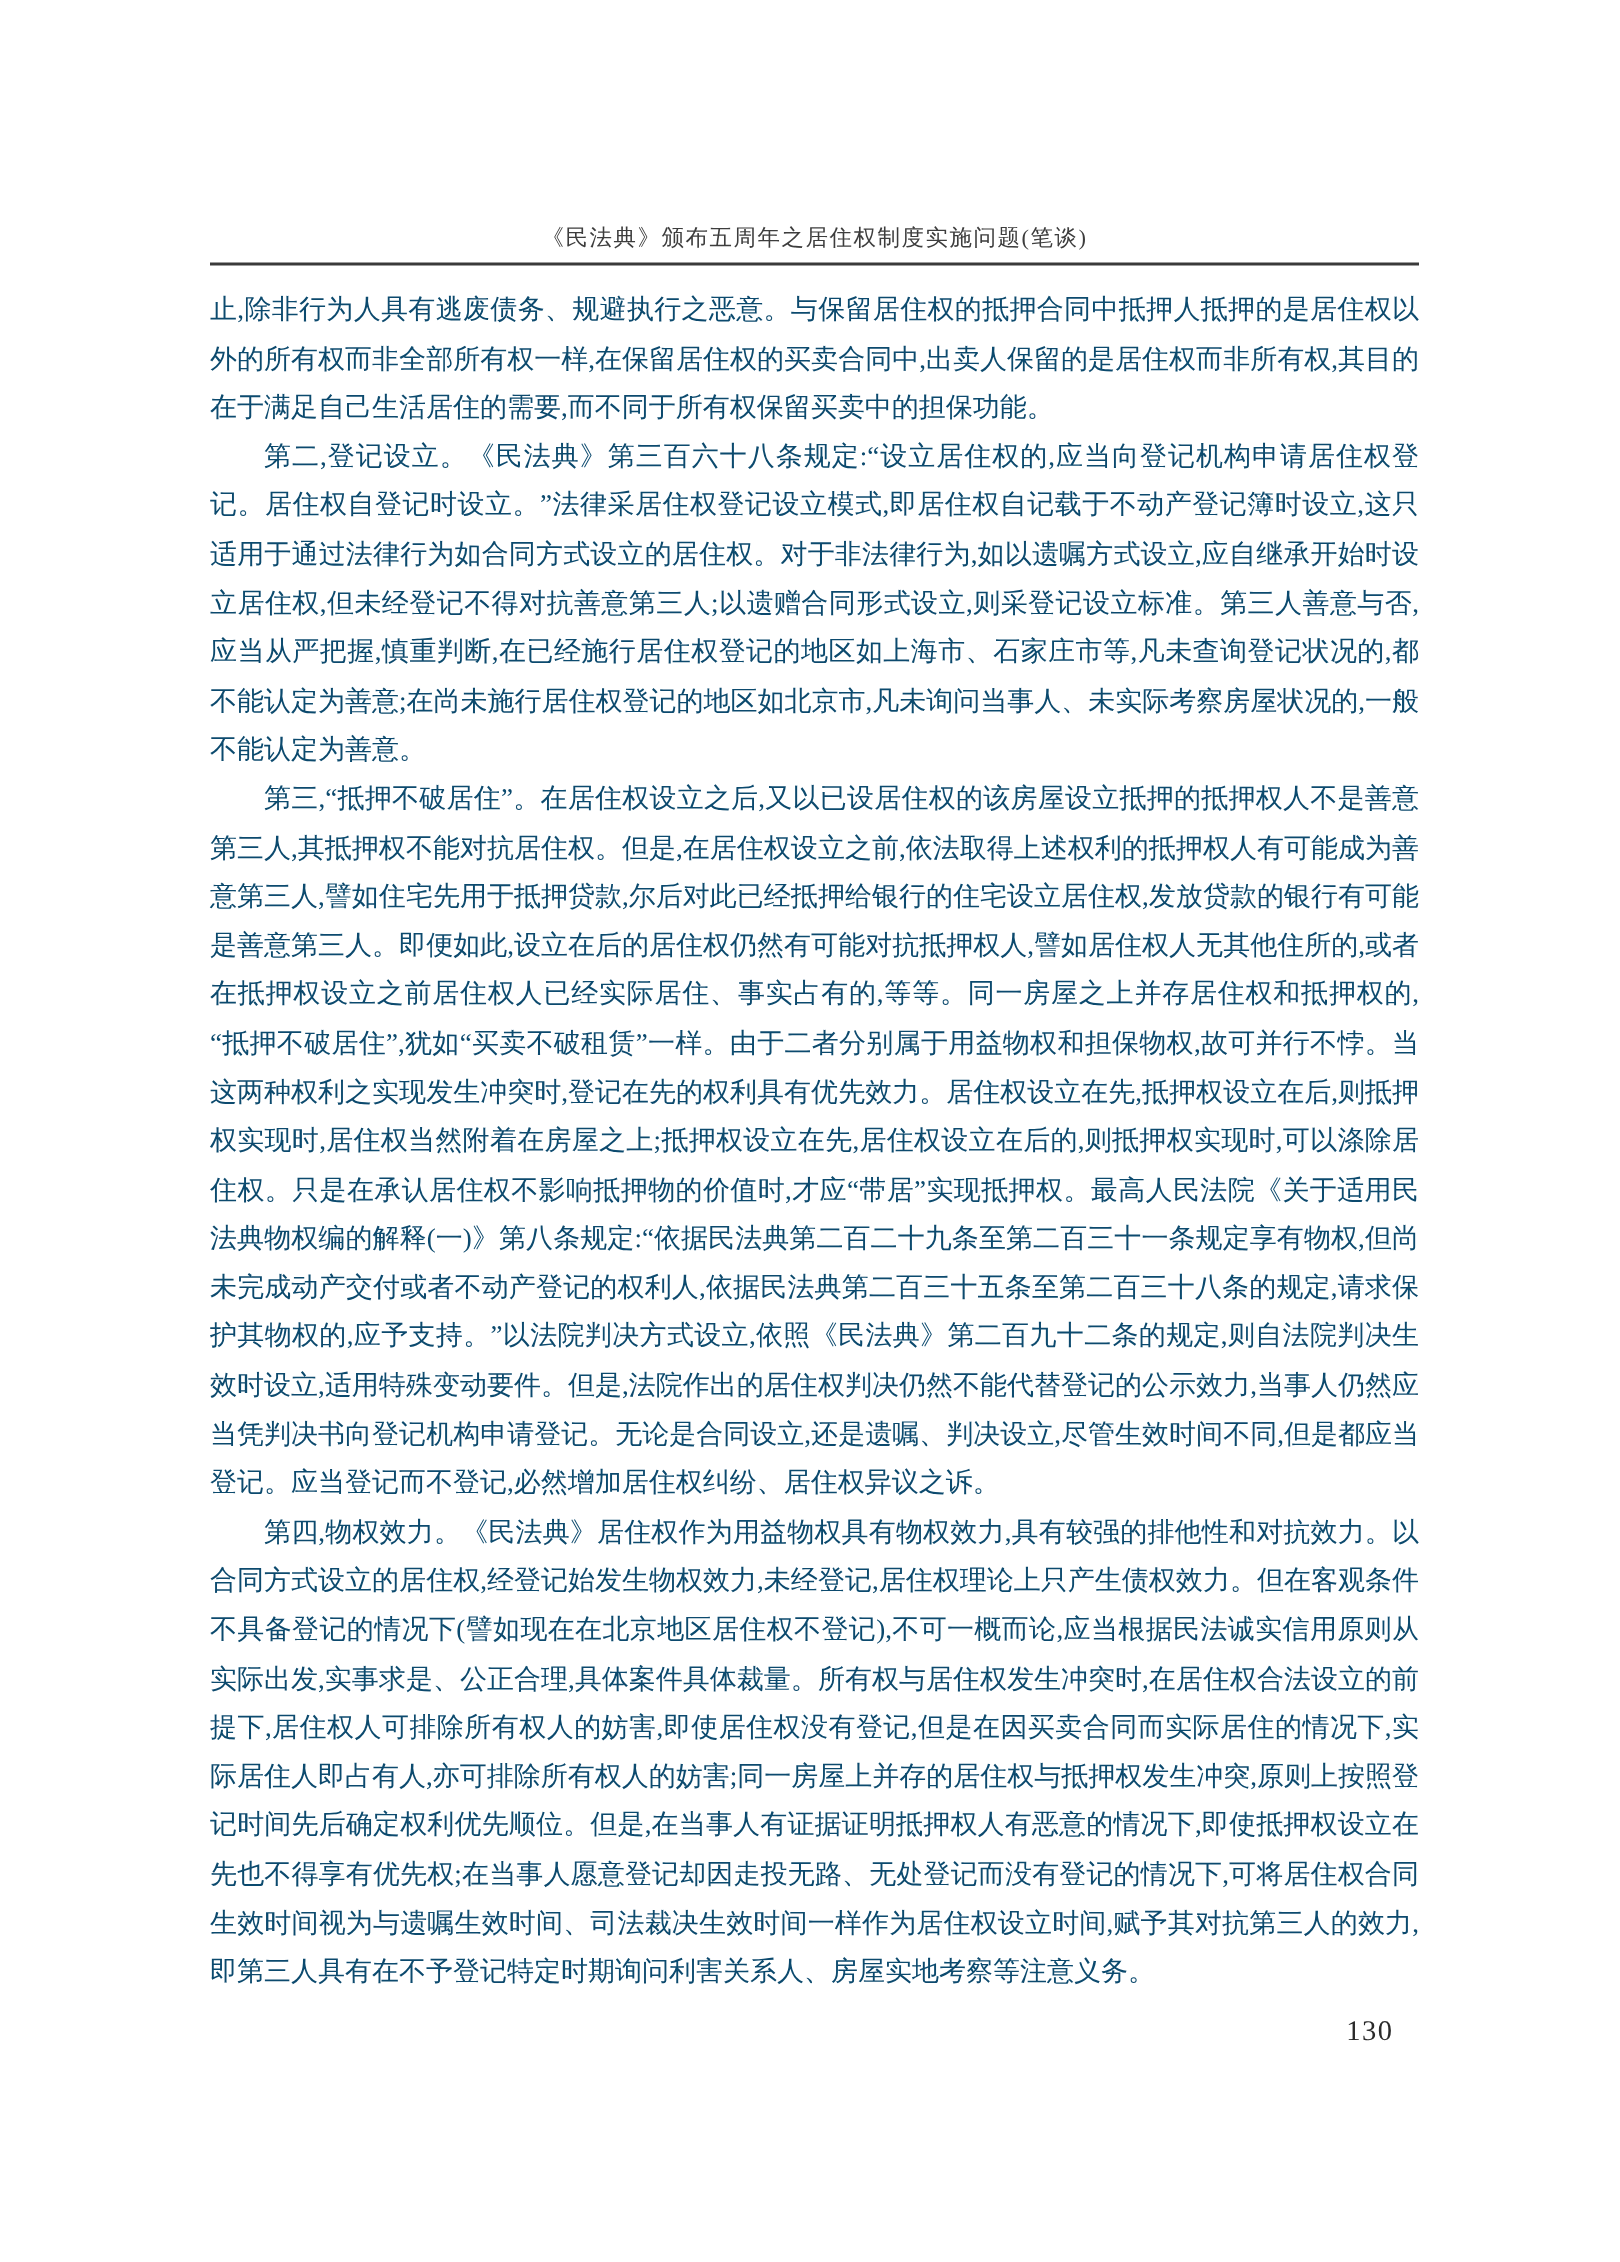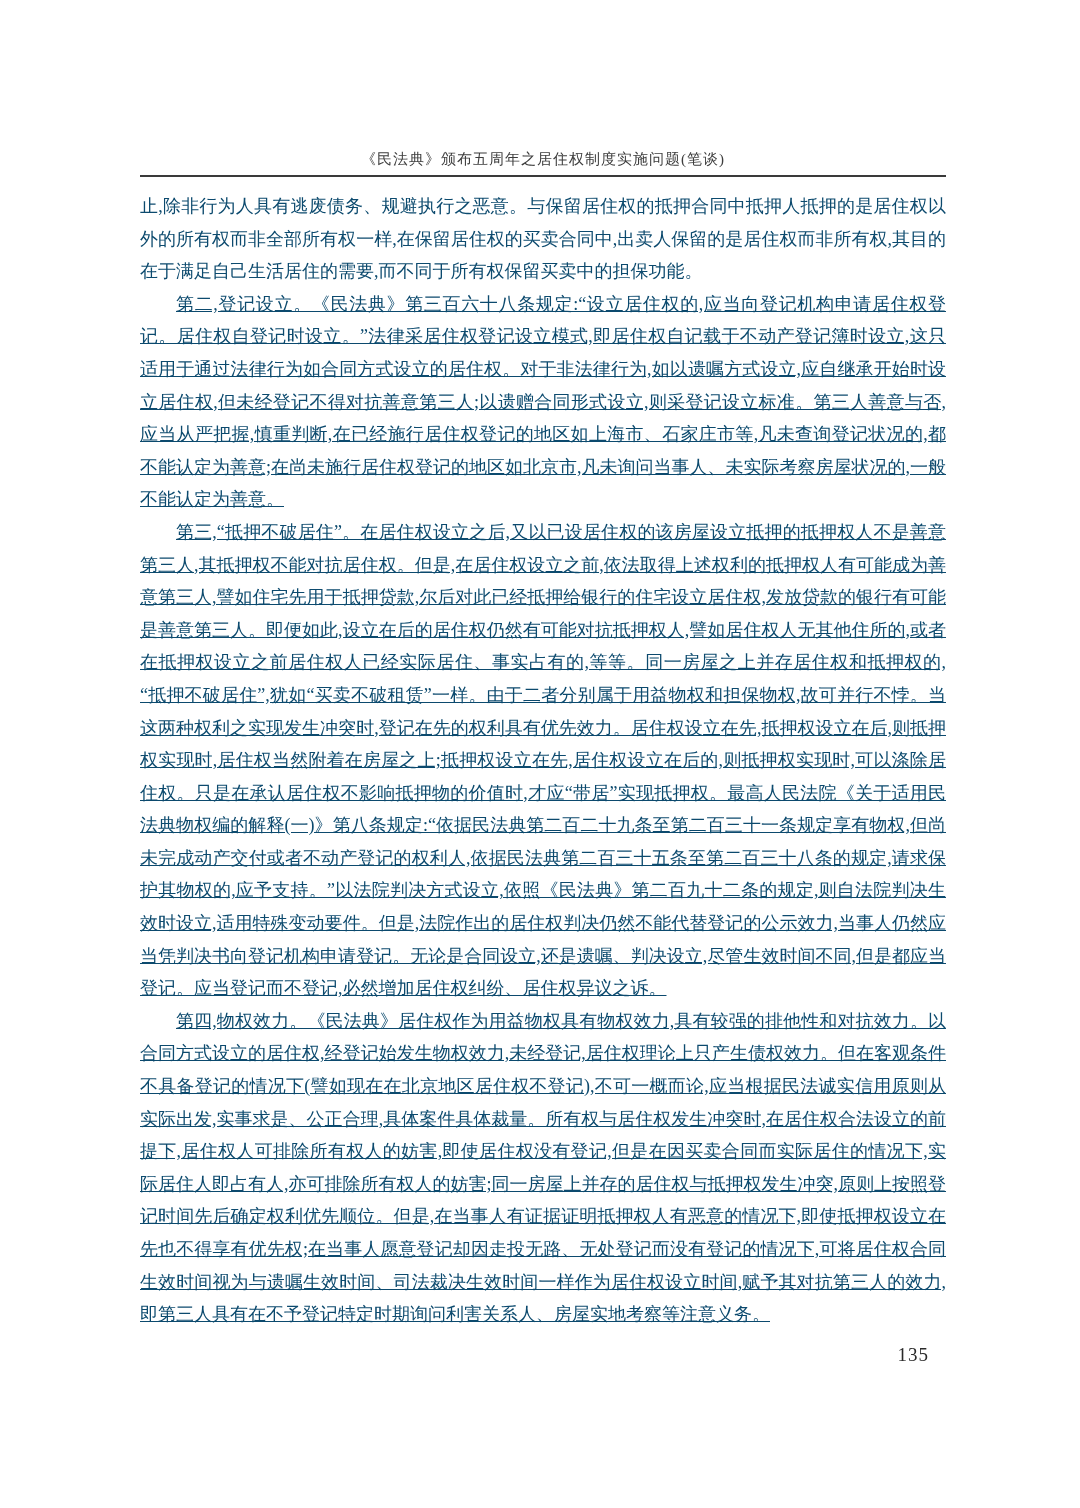--- a/index.html
+++ b/index.html
@@ -41,21 +41,20 @@
     line-height: 32.6px;
     text-align: justify;
     color: #0c4a6e;
   }
   .article p {
     margin: 0;
     padding: 0;
   }
   .article p.indented {
     text-indent: 2em;
-    text-decoration: underline;
   }
   .page-footer {
     margin-top: 13px;
     text-align: right;
     padding-right: 17px;
     font-size: 19px;
     color: #2a2a2a;
     letter-spacing: 1px;
   }
 </style>
@@ -69,16 +68,16 @@
 
     <hr class="head-rule">
 
     <div class="article">
       <p>止,除非行为人具有逃废债务、规避执行之恶意。与保留居住权的抵押合同中抵押人抵押的是居住权以外的所有权而非全部所有权一样,在保留居住权的买卖合同中,出卖人保留的是居住权而非所有权,其目的在于满足自己生活居住的需要,而不同于所有权保留买卖中的担保功能。</p>
       <p class="indented">第二,登记设立。《民法典》第三百六十八条规定:“设立居住权的,应当向登记机构申请居住权登记。居住权自登记时设立。”法律采居住权登记设立模式,即居住权自记载于不动产登记簿时设立,这只适用于通过法律行为如合同方式设立的居住权。对于非法律行为,如以遗嘱方式设立,应自继承开始时设立居住权,但未经登记不得对抗善意第三人;以遗赠合同形式设立,则采登记设立标准。第三人善意与否,应当从严把握,慎重判断,在已经施行居住权登记的地区如上海市、石家庄市等,凡未查询登记状况的,都不能认定为善意;在尚未施行居住权登记的地区如北京市,凡未询问当事人、未实际考察房屋状况的,一般不能认定为善意。</p>
       <p class="indented">第三,“抵押不破居住”。在居住权设立之后,又以已设居住权的该房屋设立抵押的抵押权人不是善意第三人,其抵押权不能对抗居住权。但是,在居住权设立之前,依法取得上述权利的抵押权人有可能成为善意第三人,譬如住宅先用于抵押贷款,尔后对此已经抵押给银行的住宅设立居住权,发放贷款的银行有可能是善意第三人。即便如此,设立在后的居住权仍然有可能对抗抵押权人,譬如居住权人无其他住所的,或者在抵押权设立之前居住权人已经实际居住、事实占有的,等等。同一房屋之上并存居住权和抵押权的,“抵押不破居住”,犹如“买卖不破租赁”一样。由于二者分别属于用益物权和担保物权,故可并行不悖。当这两种权利之实现发生冲突时,登记在先的权利具有优先效力。居住权设立在先,抵押权设立在后,则抵押权实现时,居住权当然附着在房屋之上;抵押权设立在先,居住权设立在后的,则抵押权实现时,可以涤除居住权。只是在承认居住权不影响抵押物的价值时,才应“带居”实现抵押权。最高人民法院《关于适用民法典物权编的解释(一)》第八条规定:“依据民法典第二百二十九条至第二百三十一条规定享有物权,但尚未完成动产交付或者不动产登记的权利人,依据民法典第二百三十五条至第二百三十八条的规定,请求保护其物权的,应予支持。”以法院判决方式设立,依照《民法典》第二百九十二条的规定,则自法院判决生效时设立,适用特殊变动要件。但是,法院作出的居住权判决仍然不能代替登记的公示效力,当事人仍然应当凭判决书向登记机构申请登记。无论是合同设立,还是遗嘱、判决设立,尽管生效时间不同,但是都应当登记。应当登记而不登记,必然增加居住权纠纷、居住权异议之诉。</p>
       <p class="indented">第四,物权效力。《民法典》居住权作为用益物权具有物权效力,具有较强的排他性和对抗效力。以合同方式设立的居住权,经登记始发生物权效力,未经登记,居住权理论上只产生债权效力。但在客观条件不具备登记的情况下(譬如现在在北京地区居住权不登记),不可一概而论,应当根据民法诚实信用原则从实际出发,实事求是、公正合理,具体案件具体裁量。所有权与居住权发生冲突时,在居住权合法设立的前提下,居住权人可排除所有权人的妨害,即使居住权没有登记,但是在因买卖合同而实际居住的情况下,实际居住人即占有人,亦可排除所有权人的妨害;同一房屋上并存的居住权与抵押权发生冲突,原则上按照登记时间先后确定权利优先顺位。但是,在当事人有证据证明抵押权人有恶意的情况下,即使抵押权设立在先也不得享有优先权;在当事人愿意登记却因走投无路、无处登记而没有登记的情况下,可将居住权合同生效时间视为与遗嘱生效时间、司法裁决生效时间一样作为居住权设立时间,赋予其对抗第三人的效力,即第三人具有在不予登记特定时期询问利害关系人、房屋实地考察等注意义务。</p>
     </div>
 
-    <div class="page-footer">135</div>
+    <div class="page-footer">130</div>
 
   </div>
 </div>
 
 </body></html>

